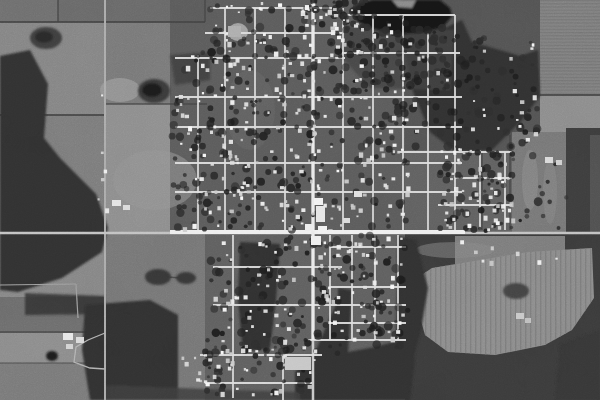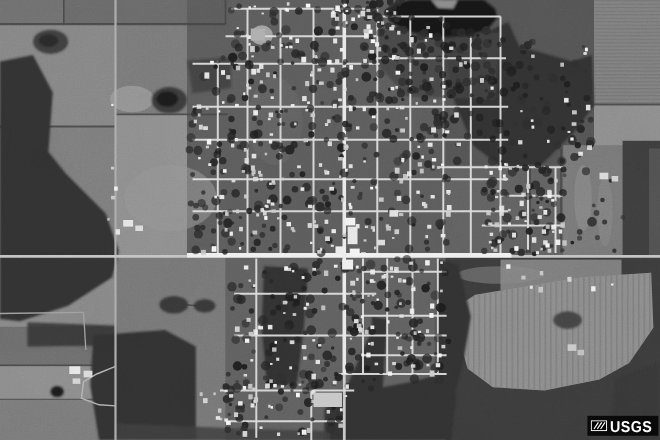--- a/index.html
+++ b/index.html
@@ -1445,20 +1445,13 @@
           <rect x="525" y="318" width="6" height="5" fill="#c2c2c2"></rect>
           <rect x="228" y="26" width="13" height="11" fill="#b0b0b0"></rect>
           <rect x="354" y="191" width="8" height="6" fill="#e4e4e4"></rect>
           <rect x="343" y="218" width="7" height="5" fill="#dedede"></rect>
         </g>
       </g>
     <rect x="0" y="0" width="600" height="400" filter="url(#mottle)" opacity="0.10" style="mix-blend-mode:multiply"></rect>
     <rect x="0" y="0" width="600" height="400" filter="url(#grain)" opacity="0.14" style="mix-blend-mode:overlay"></rect>
   </svg>
 
-  <div class="usgs">
-    <svg width="15" height="10" viewBox="0 0 15 10">
-      <rect x="0.5" y="0.5" width="14" height="9" fill="#000000" stroke="#ffffff" stroke-width="1"></rect>
-      <path d="M3,8 L7,2 M6,8 L10,2 M9,8 L13,2" stroke="#ffffff" stroke-width="1.1" fill="none"></path>
-    </svg>
-    <span class="word">USGS</span>
-  </div>
 </div>
 
 </body></html>

